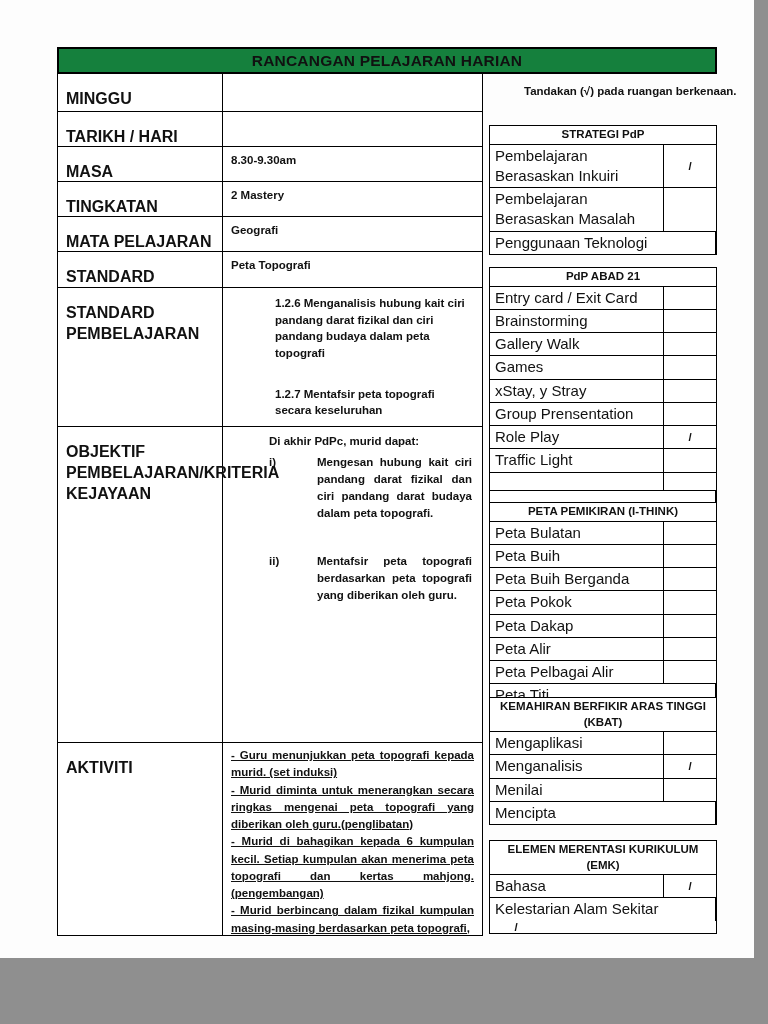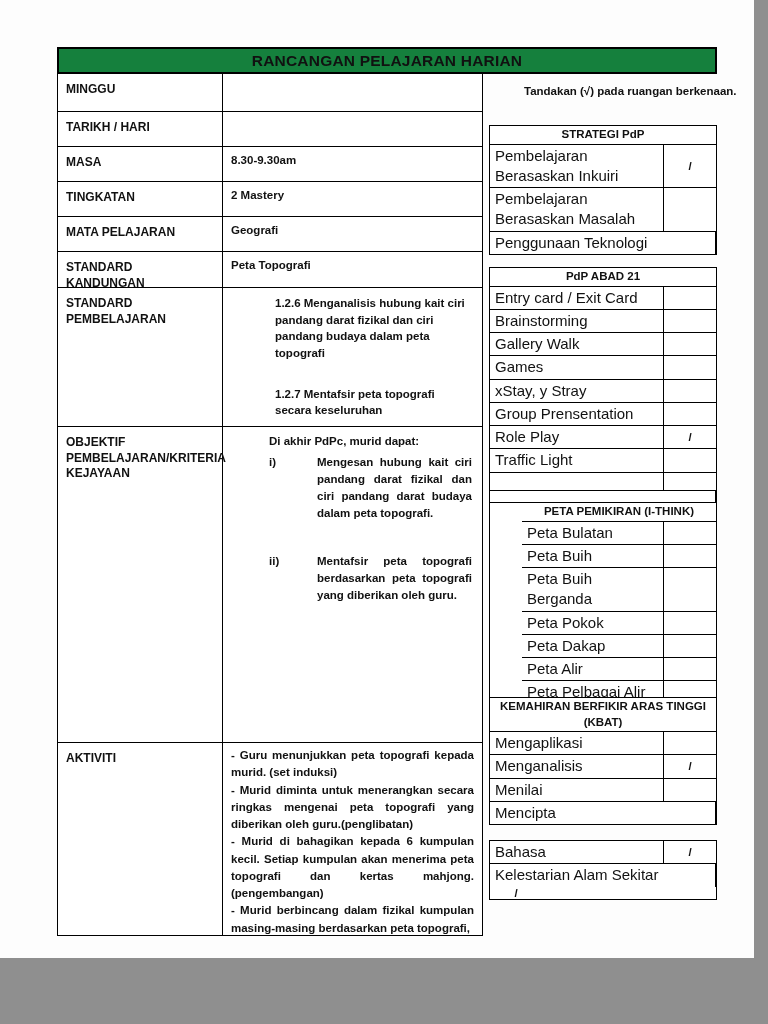--- a/index.html
+++ b/index.html
@@ -32,41 +32,41 @@
     border-left:1.5px solid #000;
     border-right:1.5px solid #000;
     border-bottom:1.5px solid #000;
     background:#fff;
   }
   .lrow { display:flex; border-bottom:1px solid #000; overflow:hidden; }
   .lrow:last-child { border-bottom:none; }
   .lcell-label {
     width:165px; flex-shrink:0;
     border-right:1px solid #000;
-    padding:8px 8px;
-    font-size:12px; font-weight:700; line-height:1.3;
+    padding:15px 8px;
+    font-size:16px; font-weight:700; line-height:1.3;
   }
   .lcell-value {
     flex:1; padding:5px 8px;
     font-size:11.5px; font-weight:600; line-height:1.45;
   }
   .r1{height:38px} .r2{height:35px} .r3{height:35px} .r4{height:35px}
   .r5{height:35px} .r6{height:36px} .r7{height:139px} .r8{height:316px} .r9{height:192px}
 
   .sp-value { padding-left:52px; padding-top:7px; }
   .sp-p { font-weight:700; line-height:1.45; margin-bottom:24px; max-width:205px; }
 
   .obj-value { padding:6px 10px 0 46px; }
   .obj-intro { font-weight:700; margin-bottom:4px; }
   .obj-item { display:flex; margin-bottom:30px; }
   .obj-marker { width:48px; flex-shrink:0; font-weight:700; }
   .obj-text { flex:1; text-align:justify; font-weight:700; line-height:1.5; }
 
   .akt-value { padding:4px 8px; }
-  .akt-p { text-align:justify; font-weight:700; line-height:1.5; }
+  .akt-p { text-align:justify; font-weight:700; line-height:1.5;text-decoration:underline; }
 
   
   .note {
     position:absolute; left:489px; top:85px; width:232px;
     font-size:11.5px; font-weight:700;margin-left:35px;
   }
   .rtable {
     position:absolute; left:489px; width:228px;
     border:1.5px solid #000;
     background:#fff;
@@ -82,21 +82,21 @@
     flex:1; border-right:1px solid #000;
     padding:1px 5px; font-size:15px; font-weight:400; line-height:1.35;
   }
   .rt-chk {
     width:52px; flex-shrink:0;
     display:flex; align-items:center; justify-content:center;
     font-size:11.5px; font-weight:700;
   }
   #strategi { top:125px; }
   #abad21  { top:267px; }
-  #ithink  { top:502px;padding-left:32px; }
+  #ithink  { top:502px; }
   #kbat    { top:697px; }
   #emk     { top:840px; }
 </style>
 </head>
 <body>
 
 <div class="page">
 
   <div class="title-box">RANCANGAN PELAJARAN HARIAN</div>
 
@@ -279,20 +279,21 @@
       <div class="rt-lbl">Menilai</div>
       <div class="rt-chk"></div>
     </div>
     <div class="rt-row">
       <div class="rt-lbl">Mencipta</div>
       <div class="rt-chk"></div>
     </div>
   </div>
 
   <div class="rtable" id="emk">
+    <div class="rt-hdr">ELEMEN MERENTASI KURIKULUM (EMK)</div>
     <div class="rt-row">
       <div class="rt-lbl">Bahasa</div>
       <div class="rt-chk">/</div>
     </div>
     <div class="rt-row">
       <div class="rt-lbl">Kelestarian Alam Sekitar</div>
       <div class="rt-chk">/</div>
     </div>
   </div>
 

